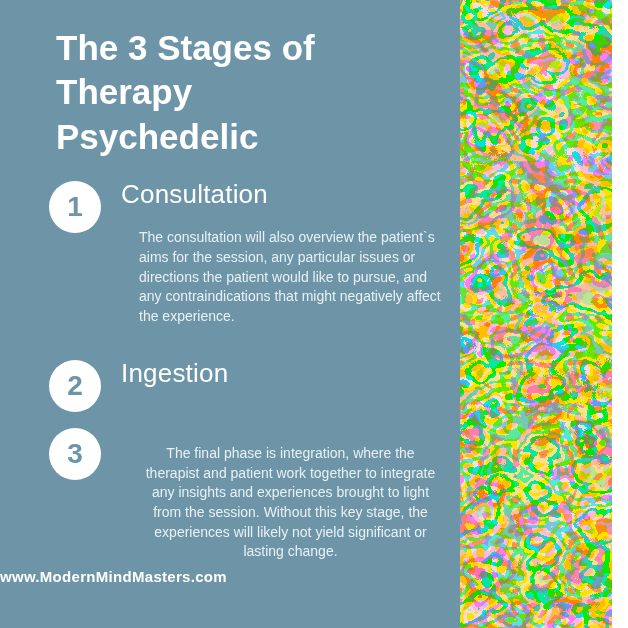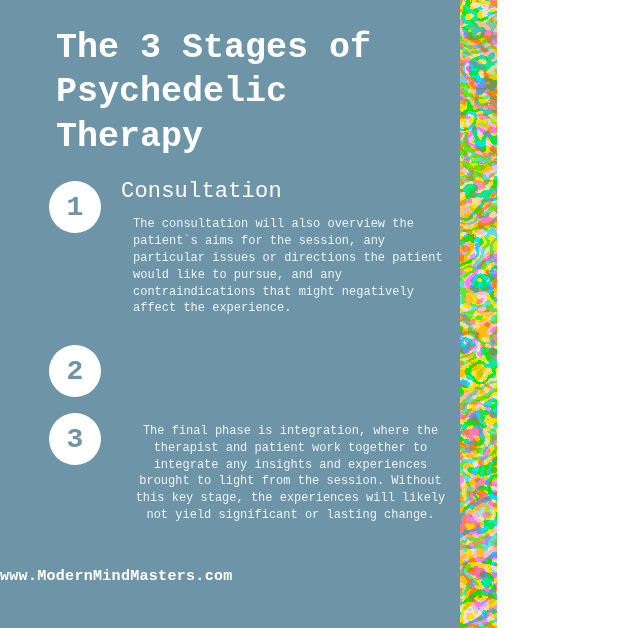--- a/index.html
+++ b/index.html
@@ -2,25 +2,25 @@
 <html><head>
 <meta charset="utf-8">
 <style>
   html, body {
     margin: 0;
     padding: 0;
     background: #ffffff;
   }
   .poster {
     position: relative;
-    width: 497px;
+    width: 612px;
     height: 628px;
     background: var(--background, #6d95a7);
     overflow: hidden;
-    font-family: Liberation Mono, monospace;
+    font-family: Liberation Sans, sans-serif;
     -webkit-font-smoothing: antialiased;
   }
   .content {
     position: absolute;
     left: 0;
     top: 0;
     width: 460px;
     height: 628px;
   }
   .title {
@@ -49,28 +49,28 @@
     background: var(--circle-bg, #ffffff);
     color: var(--circle-number, #6d95a7);
     display: flex;
     align-items: center;
     justify-content: center;
     font-size: 28px;
     font-weight: 700;
   }
   .stage-heading {
     margin: 0 0 6px 0;
-    font-size: 22px;
+    font-size: 26px;
     font-weight: 400;
     color: var(--heading-text, #ffffff);
     letter-spacing: 0.2px;
   }
   .stage-desc {
-    margin: 12px;
-    font-size: 12px;
+    margin: 18px;
+    font-size: 14px;
     line-height: 1.4;
     color: var(--body-text, #e9f1f4);
   }
   .stage:nth-child(1) .stage-desc { max-width: 342px; }
   .stage:nth-child(2) .stage-desc { max-width: 302px; }
   .stage:nth-child(3) .stage-desc { max-width: 326px; text-align: center; }
   .footer {
     position: absolute;
     left: 0;
     top: 568px;
@@ -97,41 +97,42 @@
 </style>
 </head>
 <body>
 
 <div class="poster" style="--background: #6d95a7; --title-text: #ffffff; --heading-text: #ffffff; --body-text: #e9f1f4; --footer-text: #ffffff; --circle-bg: #ffffff; --circle-number: #6d95a7; --art-dominant-1: #e2702e; --art-dominant-2: #8bbf4e; --art-dominant-3: #3fae9e; --art-dominant-4: #c43a52; --art-dominant-5: #7a3fa0;">
 
   <div class="content">
 
     <h1 class="title">
       <span class="line">The 3 Stages of</span>
+      <span class="line">Therapy</span>
       <span class="line">Psychedelic</span>
-      <span class="line">Therapy</span>
     </h1>
 
     <div class="stages">
 
       <div class="stage">
         <div class="badge">
           <span>1</span>
         </div>
         <div class="stage-body">
           <h2 class="stage-heading">Consultation</h2>
           <p class="stage-desc">The consultation will also overview the patient`s aims for the session, any particular issues or directions the patient would like to pursue, and any contraindications that might negatively affect the experience.</p>
         </div>
       </div>
 
       <div class="stage">
         <div class="badge">
           <span>2</span>
         </div>
         <div class="stage-body">
+          <h2 class="stage-heading">Ingestion</h2>
         </div>
       </div>
 
       <div class="stage">
         <div class="badge">
           <span>3</span>
         </div>
         <div class="stage-body">
           <p class="stage-desc">The final phase is integration, where the therapist and patient work together to integrate any insights and experiences brought to light from the session. Without this key stage, the experiences will likely not yield significant or lasting change.</p>
         </div>

